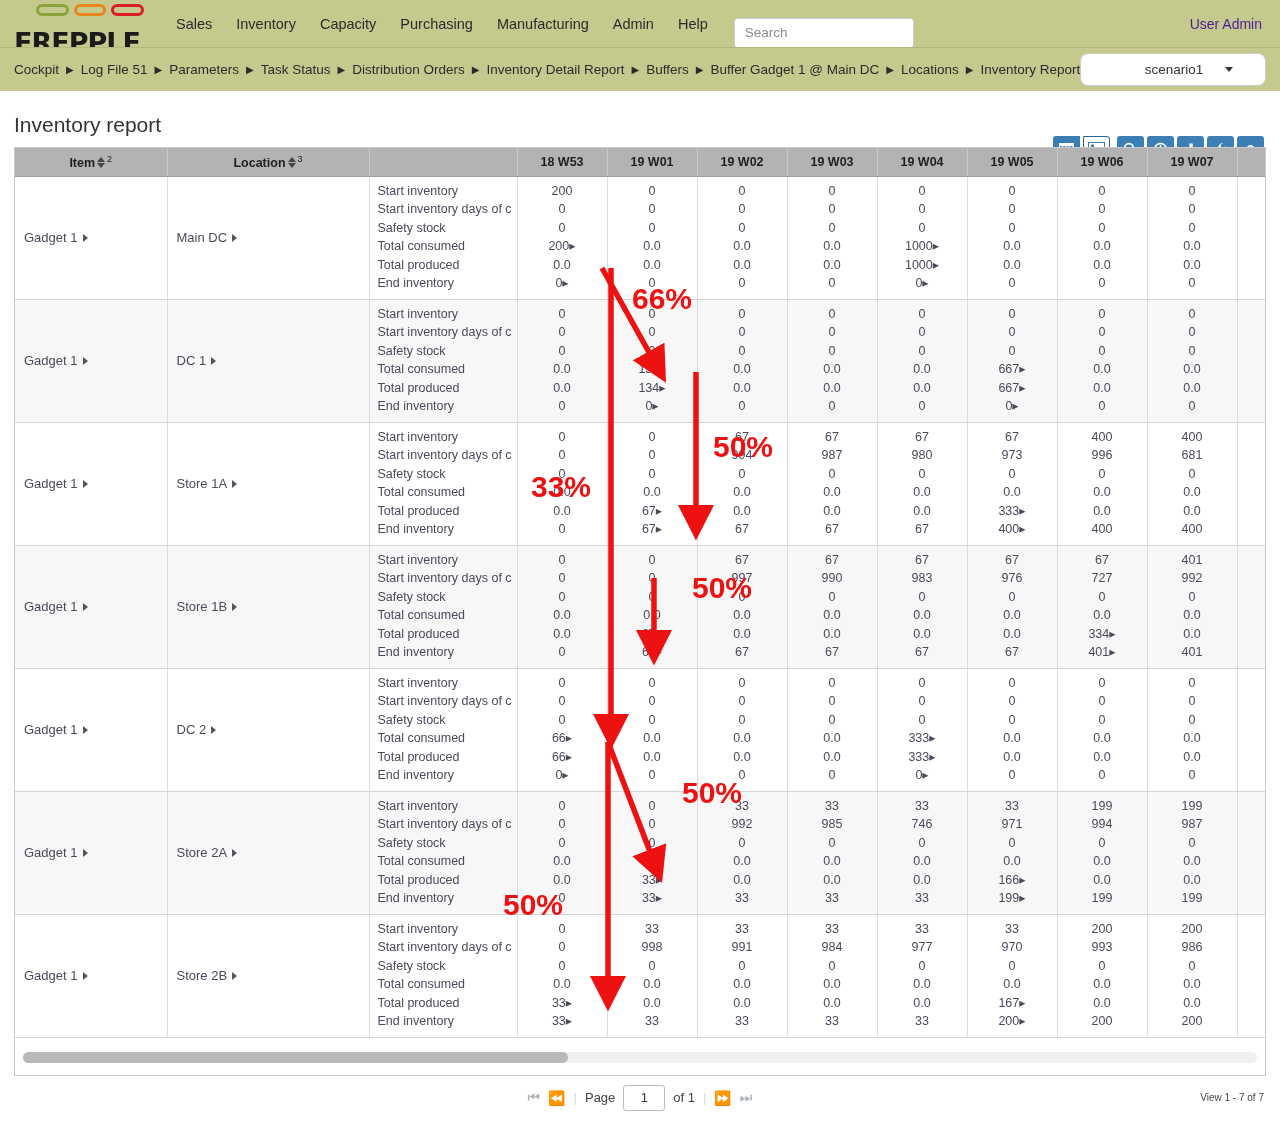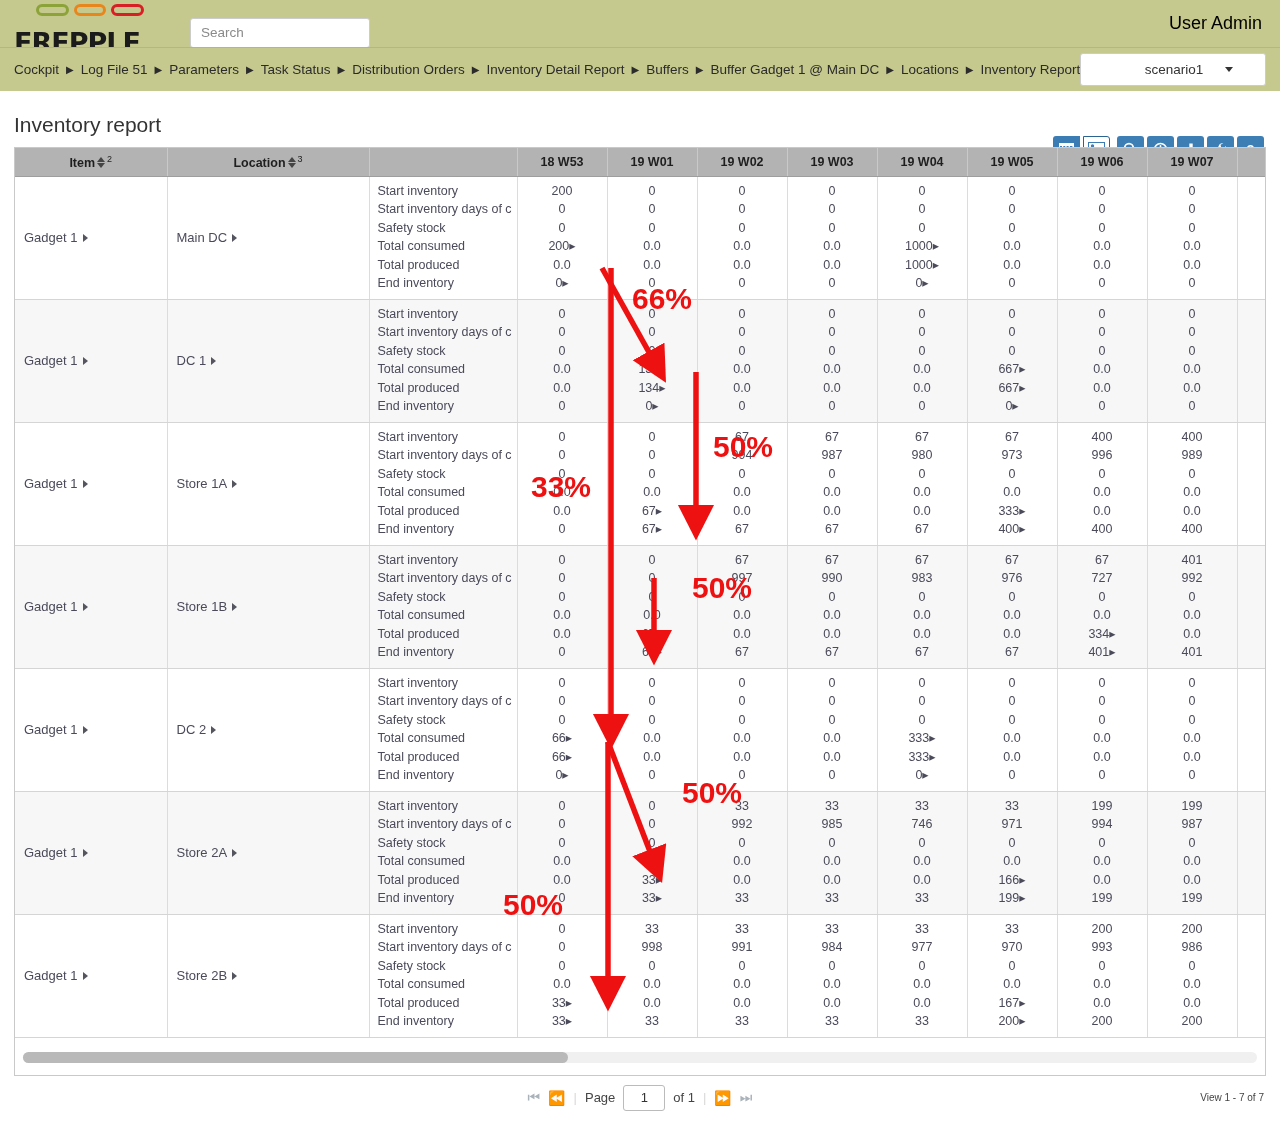--- a/index.html
+++ b/index.html
@@ -61,22 +61,22 @@
     color: #333;
     padding: 0 10px;
     outline: none;
     font-family: "Liberation Sans", sans-serif;
     margin-top: 18px;
   }
   .searchbox::placeholder { color: #8a8a8a; }
   .useradmin {
     position: absolute;
     right: 18px;
-    font-size: 18px;
-    color: #000000;
+    font-size: 14px;
+    color: #4c1d95;
     cursor: pointer;
   }
 
   
   .crumbbar {
     height: 44px;
     background: #c5c98d;
     border-top: 1px solid #b4b87e;
     display: flex;
     align-items: center;
@@ -97,21 +97,21 @@
     margin: 0 7px;
     line-height: 1;
   }
   .scenario {
     position: absolute;
     right: 14px;
     top: 5px;
     width: 186px; height: 33px;
     background: #fff;
     border: 1px solid #ccc;
-    border-radius: 3px;
+    border-radius: 8px;
     display: flex; align-items: center; justify-content: center;
     gap: 22px;
     font-size: 13.5px;
     color: #333;
     cursor: pointer;
     padding-left: 32px;
   }
   .caret-d {
     width: 0; height: 0;
     border-left: 4px solid transparent;
@@ -314,20 +314,29 @@
 <body>
 
 <div class="topbar">
   <div class="logo">
     <div class="logo-pills">
       <div class="pill g"></div>
       <div class="pill o"></div>
       <div class="pill r"></div>
     </div>
     <div class="logo-text">FREPPLE</div>
+  </div>
+  <div class="navitems">
+    <div class="navitem">Sales</div>
+    <div class="navitem">Inventory</div>
+    <div class="navitem">Capacity</div>
+    <div class="navitem">Purchasing</div>
+    <div class="navitem">Manufacturing</div>
+    <div class="navitem">Admin</div>
+    <div class="navitem">Help</div>
   </div>
   <input class="searchbox" placeholder="Search" style="">
   <div class="useradmin">User Admin</div>
 </div>
 
 <div class="crumbbar">
   <div class="crumbs">
     <div class="crumb">Cockpit</div>
     <span class="crumb-sep">▶</span>
     <div class="crumb">Log File 51</div>
@@ -750,21 +759,21 @@
               <div>996</div>
               <div>0</div>
               <div>0.0</div>
               <div>0.0</div>
               <div>400</div>
             </div>
           </td>
           <td>
             <div class="val-stack">
               <div>400</div>
-              <div>989</div>
+              <div>681</div>
               <div>0</div>
               <div>0.0</div>
               <div>0.0</div>
               <div>400</div>
             </div>
           </td>
           <td>
             <div class="val-stack">
               <div>&nbsp;</div>
               <div>&nbsp;</div>

